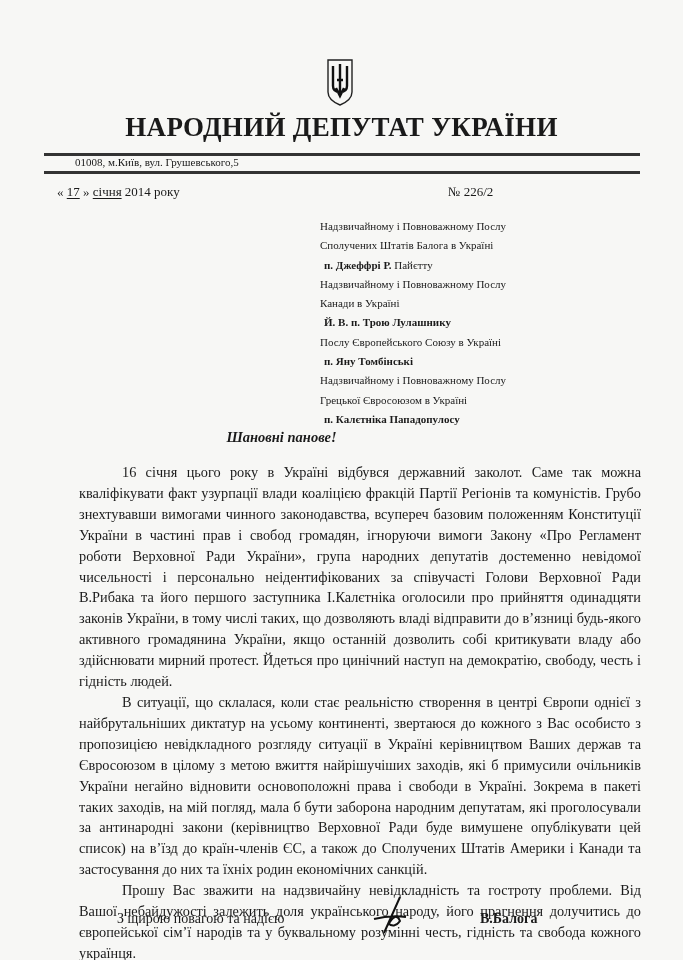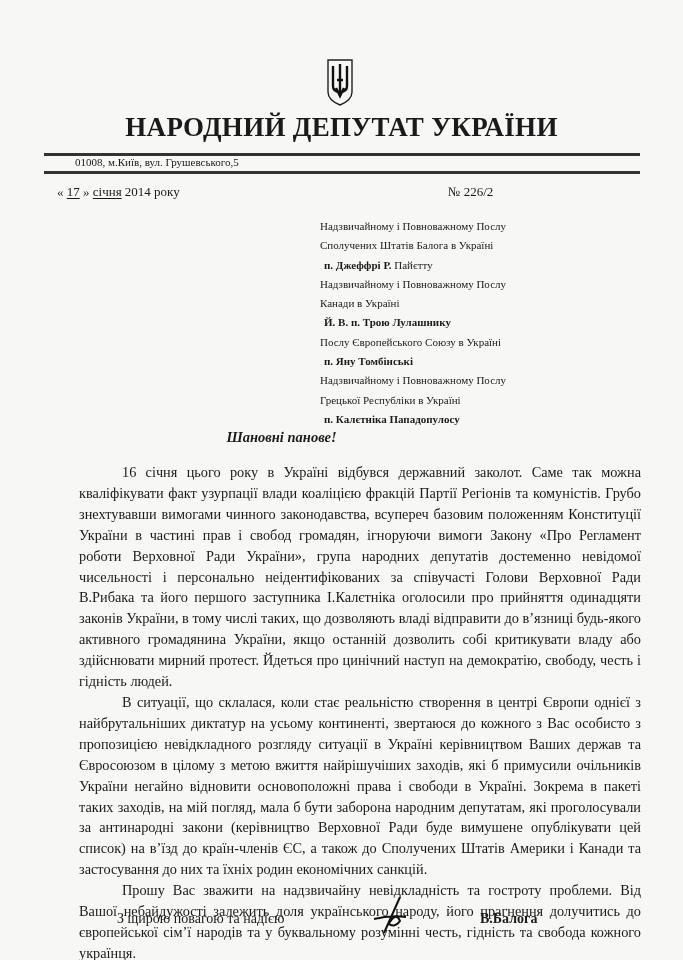--- a/index.html
+++ b/index.html
@@ -69,21 +69,21 @@
       <div>Надзвичайному і Повноважному Послу</div>
       <div>Канади в Україні</div>
       <div class="bold">Й. В. п. Трою Лулашнику</div>
     </div>
     <div>
       <div>Послу Європейського Союзу в Україні</div>
       <div class="bold">п. Яну Томбінські</div>
     </div>
     <div>
       <div>Надзвичайному і Повноважному Послу</div>
-      <div>Грецької Республіки в Україні</div>
+      <div>Грецької Євросоюзом в Україні</div>
       <div class="bold">п. Калєтніка Пападопулосу</div>
     </div>
   </div>
 
   <div class="greeting">Шановні панове!</div>
 
   <div class="body">
     <p>16 січня цього року в Україні відбувся державний заколот. Саме так можна кваліфікувати факт узурпації влади коаліцією фракцій Партії Регіонів та комуністів. Грубо знехтувавши вимогами чинного законодавства, всупереч базовим положенням Конституції України в частині прав і свобод громадян, ігноруючи вимоги Закону «Про Регламент роботи Верховної Ради України», група народних депутатів достеменно невідомої чисельності і персонально неідентифікованих за співучасті Голови Верховної Ради В.Рибака та його першого заступника І.Калєтніка оголосили про прийняття одинадцяти законів України, в тому числі таких, що дозволяють владі відправити до в’язниці будь-якого активного громадянина України, якщо останній дозволить собі критикувати владу або здійснювати мирний протест. Йдеться про цинічний наступ на демократію, свободу, честь і гідність людей.</p>
     <p>В ситуації, що склалася, коли стає реальністю створення в центрі Європи однієї з найбрутальніших диктатур на усьому континенті, звертаюся до кожного з Вас особисто з пропозицією невідкладного розгляду ситуації в Україні керівництвом Ваших держав та Євросоюзом в цілому з метою вжиття найрішучіших заходів, які б примусили очільників України негайно відновити основоположні права і свободи в Україні. Зокрема в пакеті таких заходів, на мій погляд, мала б бути заборона народним депутатам, які проголосували за антинародні закони (керівництво Верховної Ради буде вимушене опублікувати цей список) на в’їзд до країн-членів ЄС, а також до Сполучених Штатів Америки і Канади та застосування до них та їхніх родин економічних санкцій.</p>
     <p>Прошу Вас зважити на надзвичайну невідкладність та гостроту проблеми. Від Вашої небайдужості залежить доля українського народу, його прагнення долучитись до європейської сім’ї народів та у буквальному розумінні честь, гідність та свобода кожного українця.</p>

